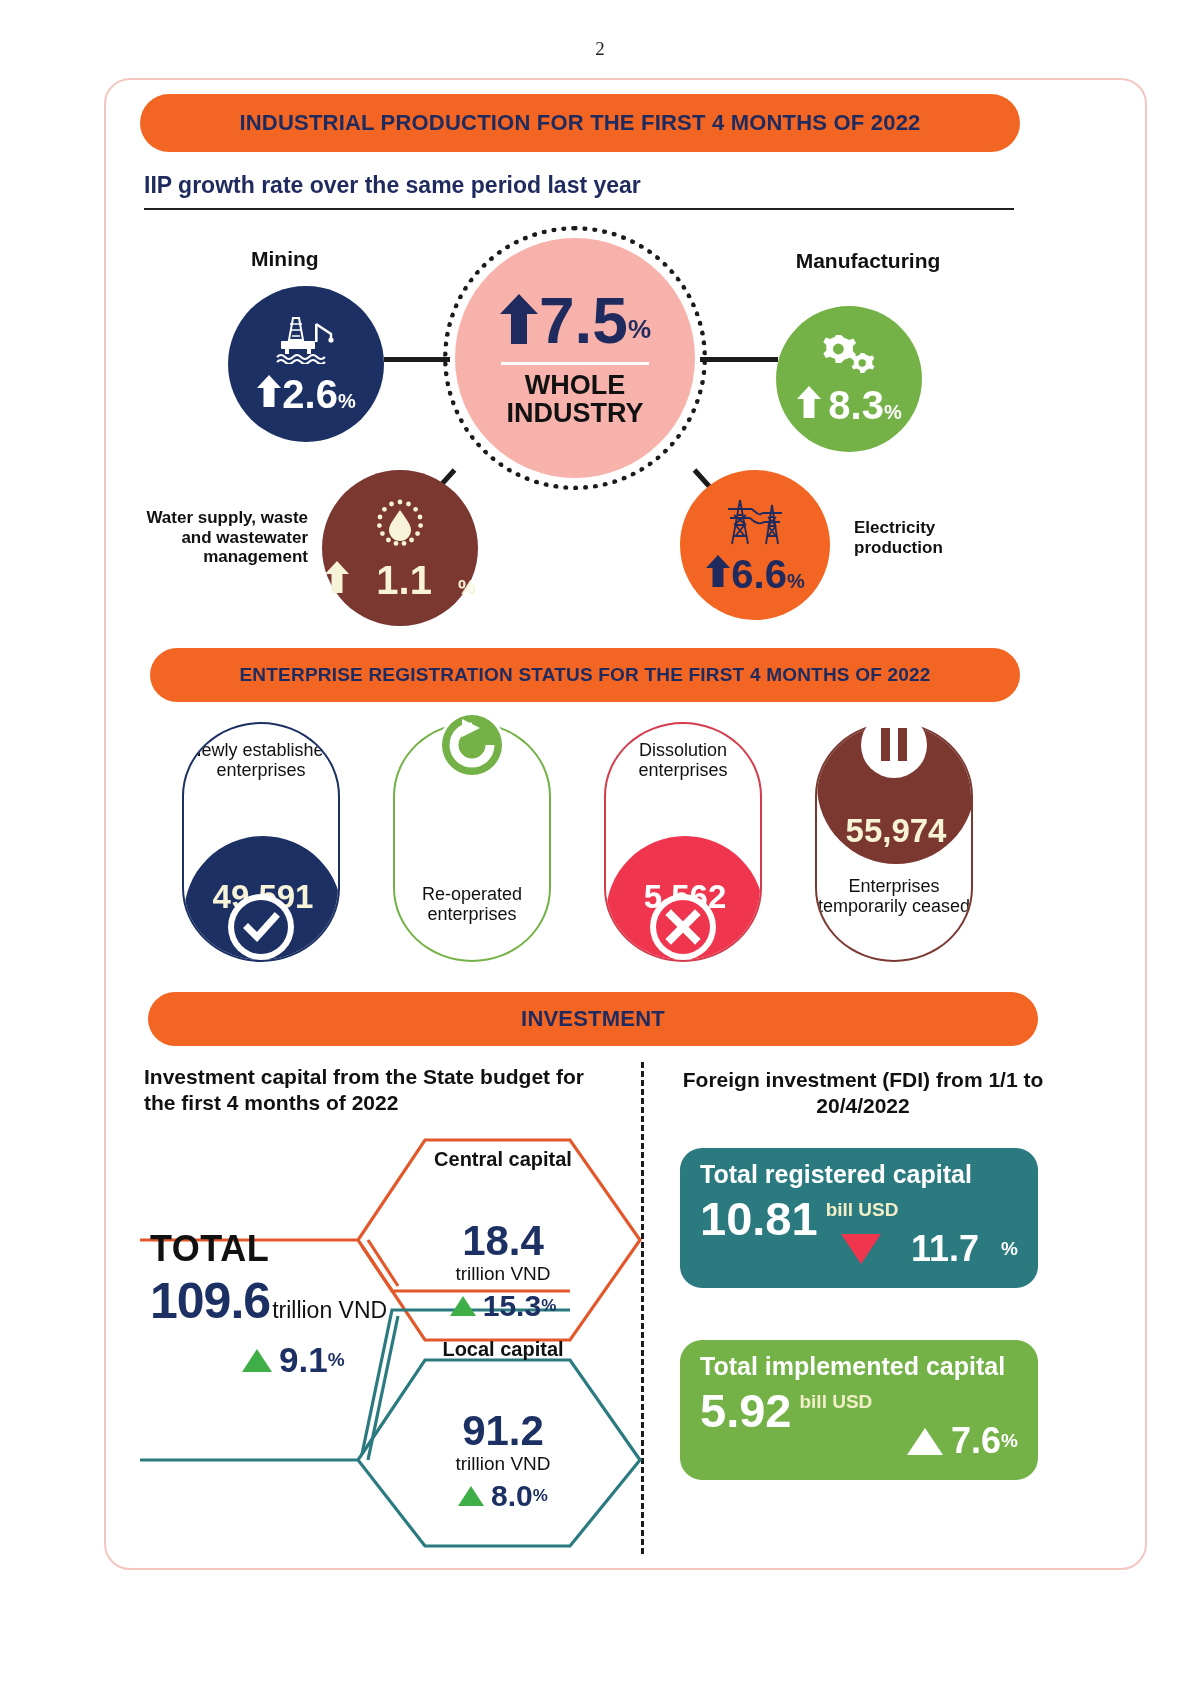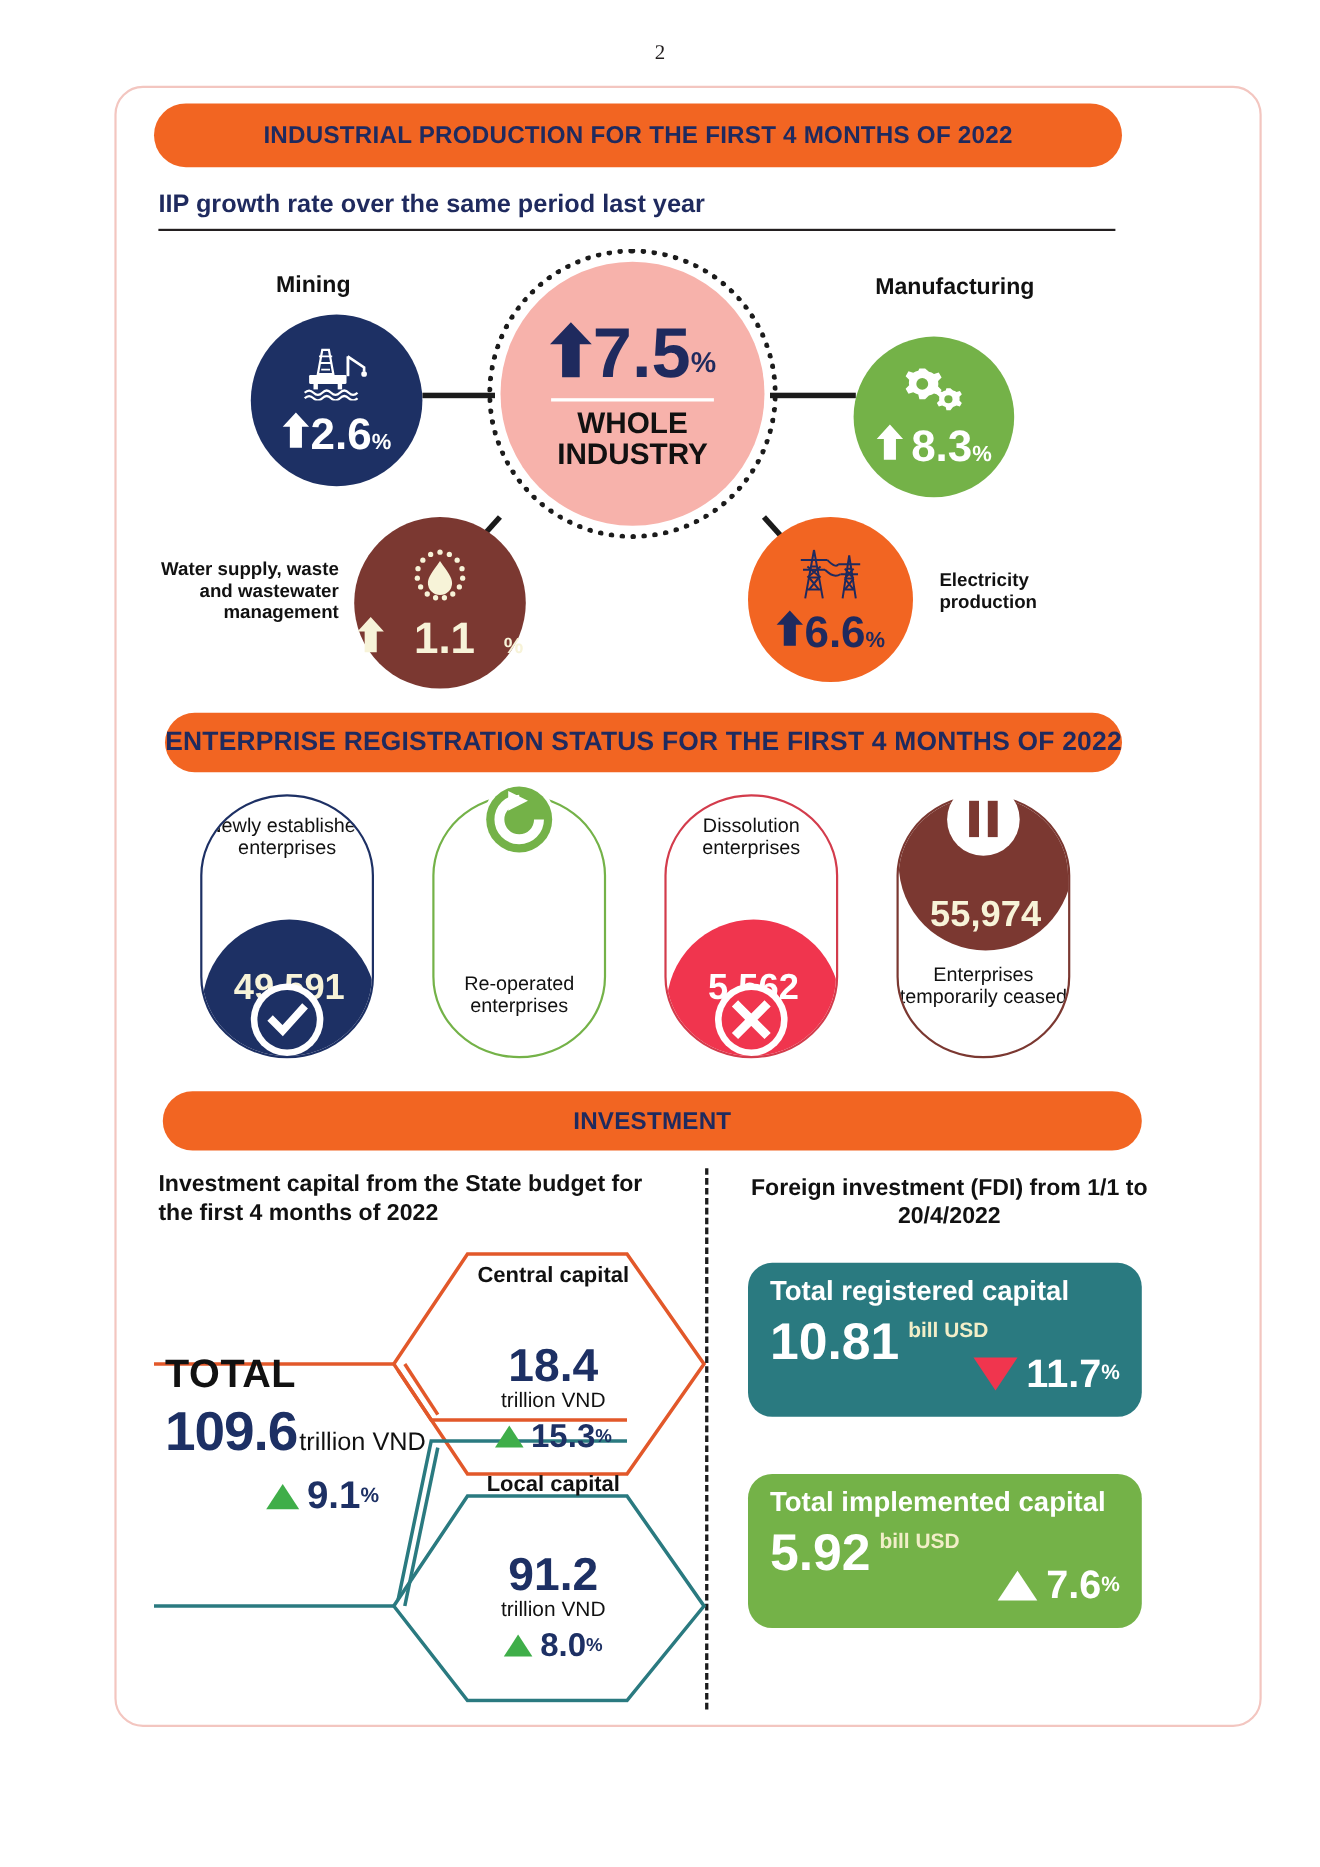--- a/index.html
+++ b/index.html
@@ -27,21 +27,21 @@
   .banner {
     position: absolute;
     background: #f26522;
     border-radius: 32px;
     color: #1f2a5e;
     font-weight: bold;
     display: flex; align-items: center; justify-content: center;
     letter-spacing: .2px;
   }
   #banner-industrial { left: 140px; top: 94px;  width: 880px; height: 58px; font-size: 22px; }
-  #banner-enterprise { left: 150px; top: 648px; width: 870px; height: 54px; font-size: 24px; }
+  #banner-enterprise { left: 150px; top: 648px; width: 870px; height: 54px; font-size: 19px; }
   #banner-investment { left: 148px; top: 992px; width: 890px; height: 54px; font-size: 22px; }
 
   
   .section-subtitle {
     position: absolute; left: 144px; top: 172px;
     font-size: 23px; font-weight: bold; color: #1f2a5e;
   }
   .subtitle-rule {
     position: absolute; left: 144px; top: 208px; width: 870px;
     border-bottom: 2px solid #231f20;
@@ -464,21 +464,21 @@
       <span class="pct-sym">%</span>
     </div>
   </div>
 
   <div class="fdi-box" id="fdi-registered">
     <div class="fdi-title">Total registered capital</div>
     <div class="fdi-val-row">
       <span class="fdi-num">10.81</span>
       <span class="fdi-unit">bill USD</span>
     </div>
-    <div class="fdi-pct" style="margin-top:-14px;">
+    <div class="fdi-pct" style="margin-top:-14px;gap:22px;">
       <span class="tri-down"></span>
       <span class="pct-num">11.7</span>
       <span class="pct-sym">%</span>
     </div>
   </div>
 
   <div class="fdi-box" id="fdi-implemented">
     <div class="fdi-title">Total implemented capital</div>
     <div class="fdi-val-row">
       <span class="fdi-num">5.92</span>

